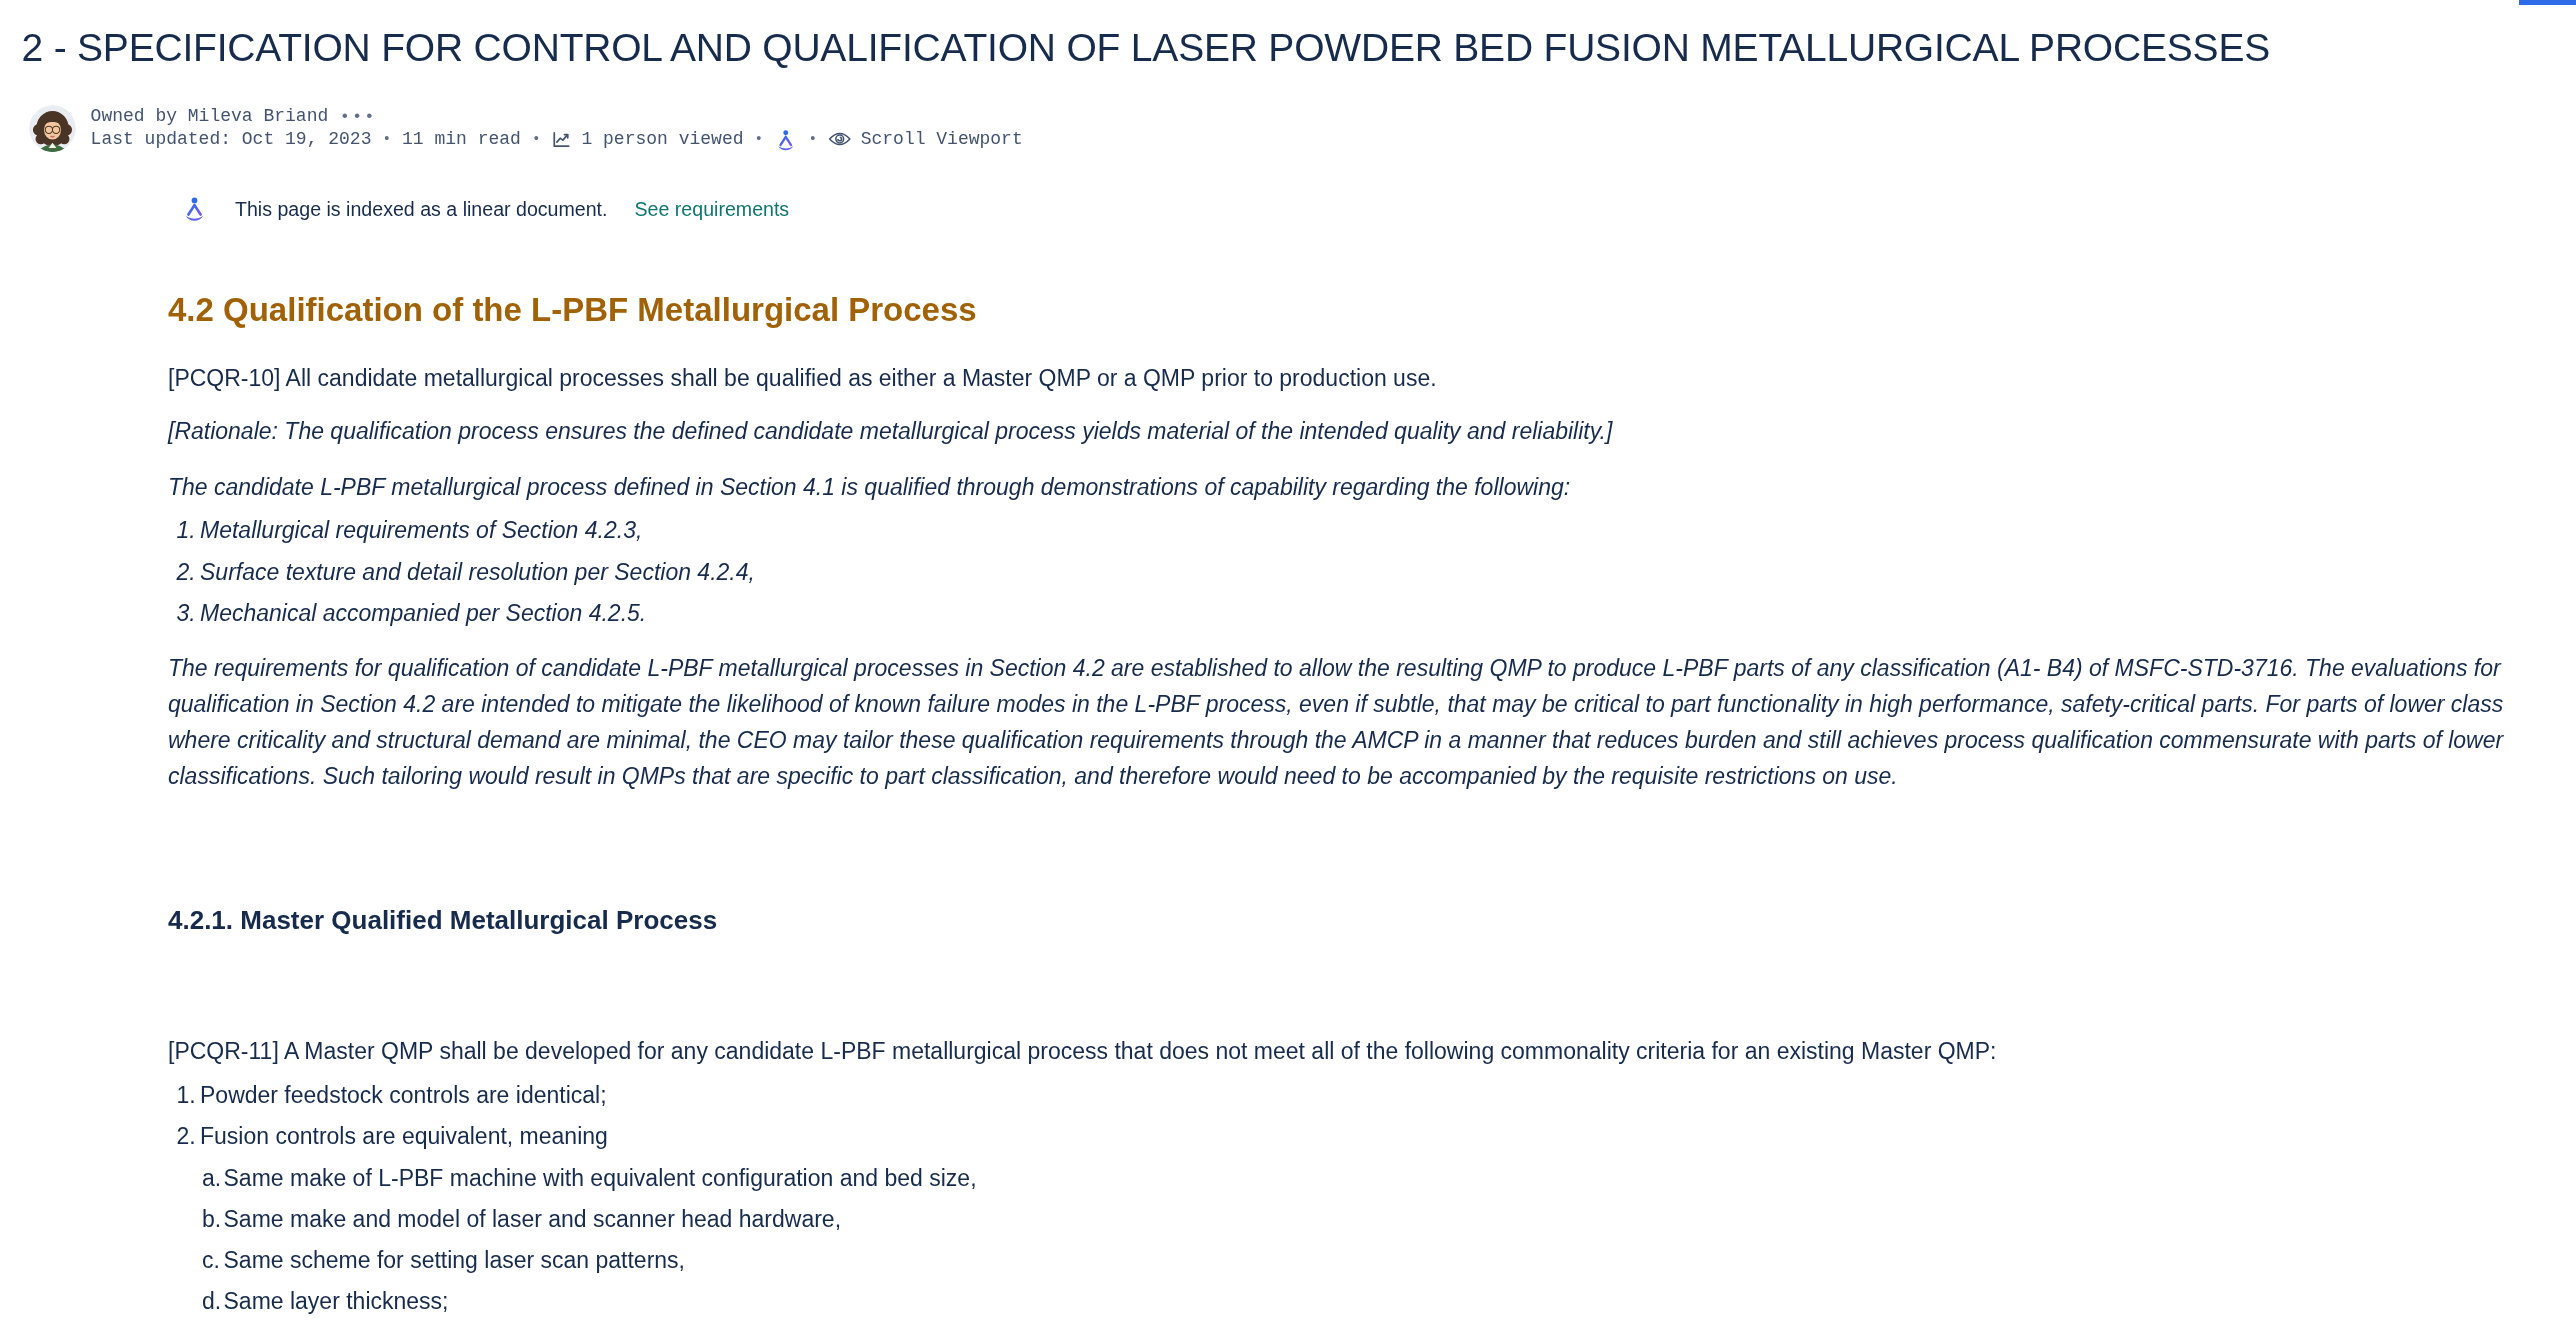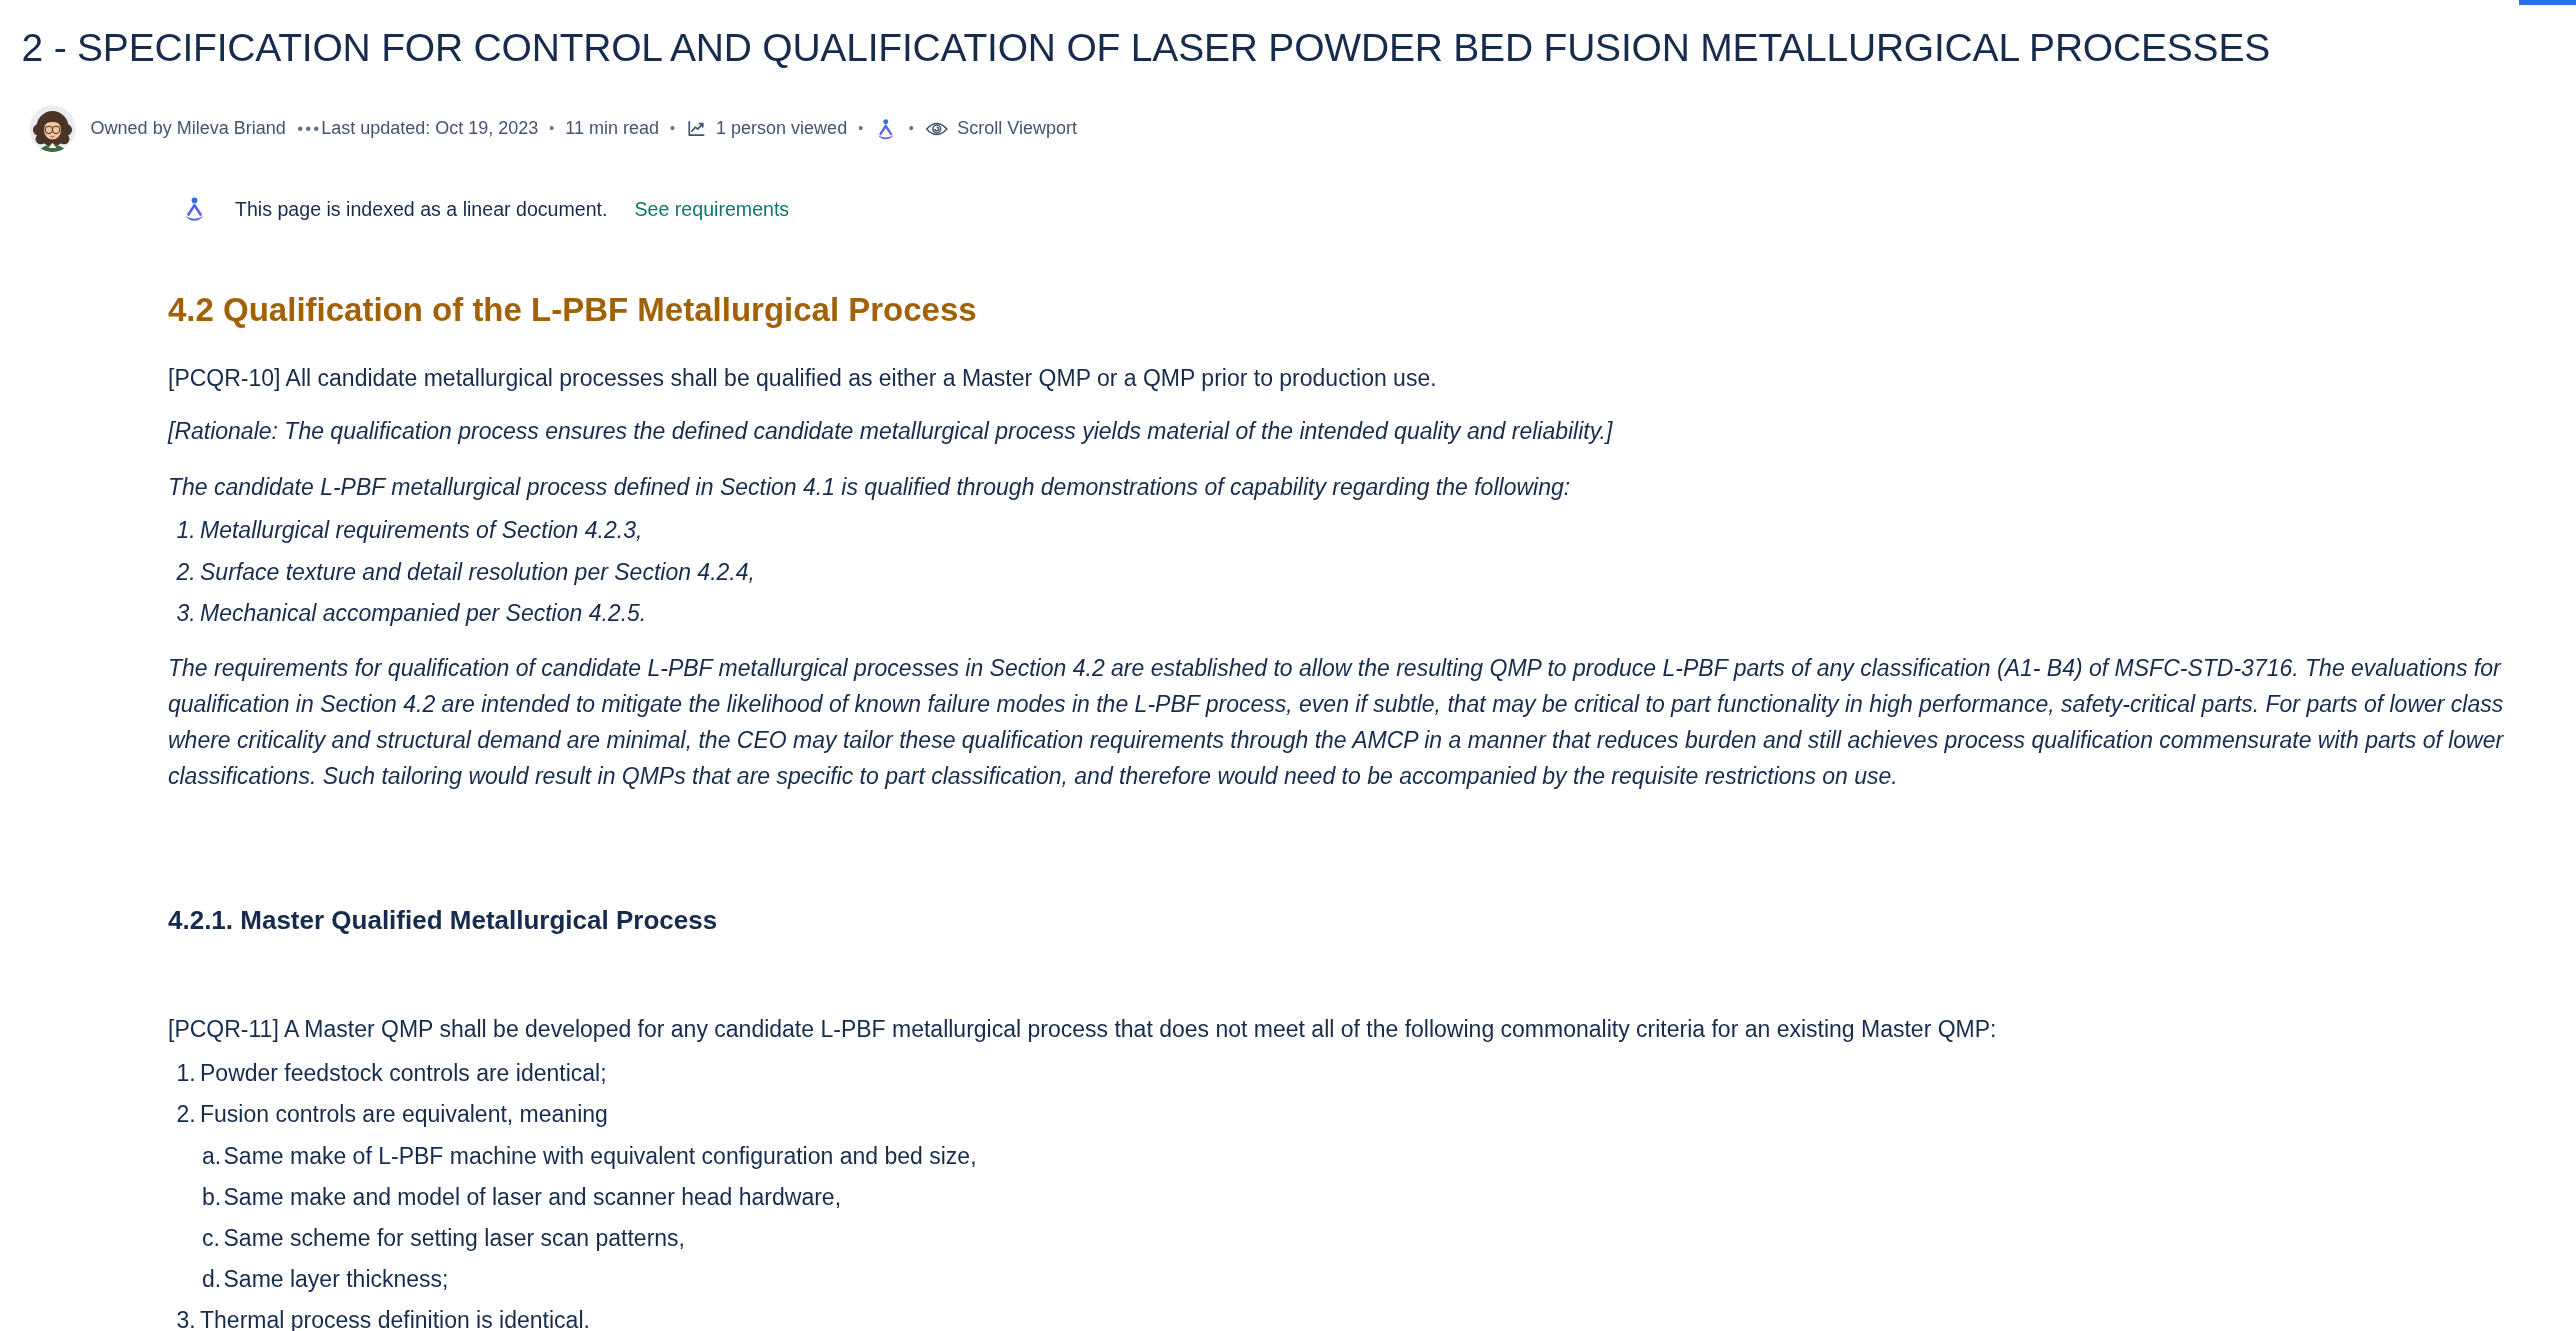--- a/index.html
+++ b/index.html
@@ -15,38 +15,38 @@
     background: #2E6BE8;
   }
   header { padding: 22px 39px 0 21.5px; }
   h1.page-title {
     font-size: 39px; line-height: 52px; font-weight: 500;
     letter-spacing: -0.2px; color: #172B4D;
     white-space: nowrap;
   }
   .byline { margin-top: 31px; margin-left: 7.8px; display: flex; align-items: center; gap: 14.3px; }
   .avatar { width: 47px; height: 47px; border-radius: 50%; overflow: hidden; flex: 0 0 auto; cursor: pointer; }
-  .byline-text { display: flex; gap: 0; font-size: 18px; line-height: 21.5px; color: #44546F; }
+  .byline-text { display: flex; flex-direction: column; gap: 0; font-size: 18px; line-height: 21.5px; color: #44546F; font-family: Liberation Mono, monospace; }
   .byline-row { display: flex; align-items: center; gap: 9px; }
   .owned-by { cursor: pointer; }
   .more-menu { color: #626F86; letter-spacing: 2px; font-size: 17px; cursor: pointer; margin-left: 2.6px; }
   .sep { color: #626F86; font-size: 14.3px; padding: 0 2px; }
   .byline-icon { display: inline-flex; align-items: center; }
   .banner {
     margin: 43px 0 0 181px;
     display: flex; align-items: center; gap: 27px;
     font-size: 19.6px; line-height: 26px; color: #172B4D;
   }
   .banner a { color: #0f766e; text-decoration: none; cursor: pointer; }
   main { margin: 0 72px 0 168px; width: 2340px; }
   h2.sec-h2 { margin-top: 68px; font-size: 33px; line-height: 40px; font-weight: 700; color: #a16207; }
   h3.sec-h3 { margin-top: 110px; font-size: 26px; line-height: 33px; font-weight: 700; color: #172B4D; }
   p.body-p { margin-top: 17px; font-size: 23px; line-height: 36px; }
   p.first-after-h2 { margin-top: 30px; }
-  p.after-h3 { margin-top: 74px; }
+  p.after-h3 { margin-top: 96px; }
   p.pre-list { margin-top: 19.6px; }
   .italic { font-style: italic; }
   .olist { margin-top: 7.8px; }
   .olist .li { display: flex; margin-top: 5.2px; font-size: 23px; line-height: 36px; padding-left: 8.5px; }
   .olist .marker { flex: 0 0 auto; min-width: 23.5px; }
   .sublist { margin-left: 34px; margin-top: 2.6px; }
   .sublist .li { padding-left: 0; }
   .sublist .marker { min-width: 21.5px; }
   .li-body { flex: 1 1 auto; }
 </style>

